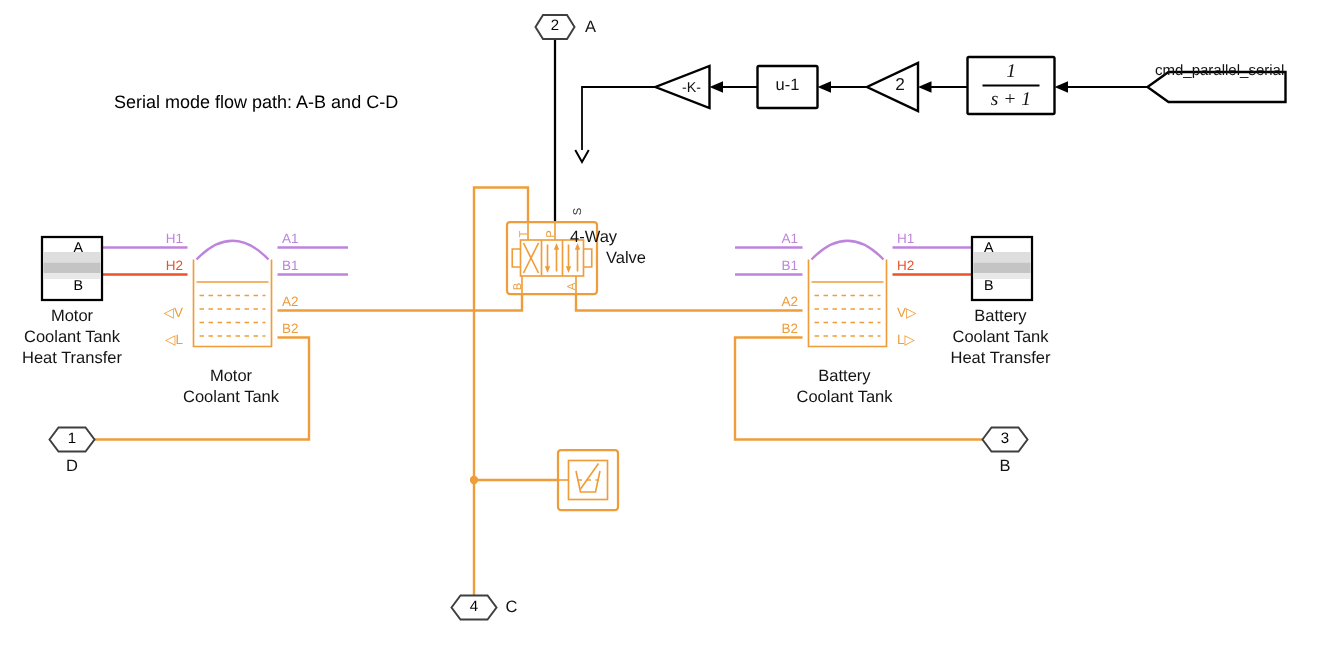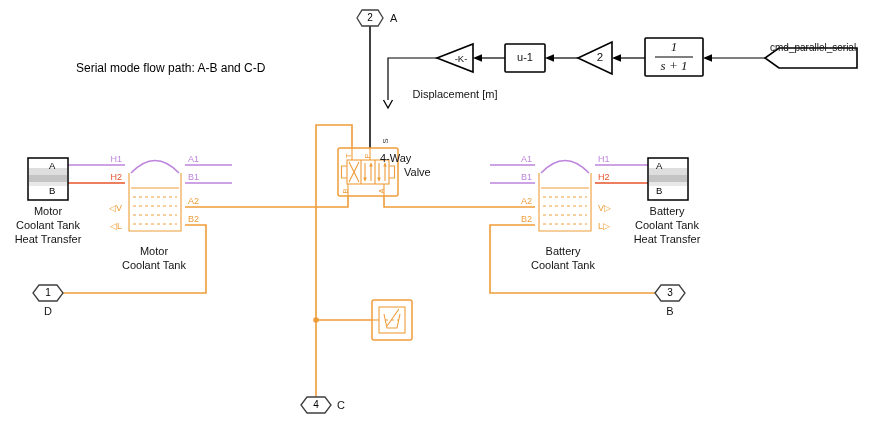--- a/index.html
+++ b/index.html
@@ -220,21 +220,20 @@
   </svg>
 
   <div class="t ann" style="left:55px;top:62px;margin-left:21px;">Serial mode flow path: A-B and C-D</div>
 
   <div class="t ctr" style="left:770px;top:41px;width:84px;font-size:10px;">cmd_parallel_serial</div>
   <div class="t ctr serif-i" style="left:649px;top:40px;width:50px;">1</div>
   <div class="t ctr serif-i" style="left:649px;top:59px;width:50px;">s + 1</div>
   <div class="t ctr" style="left:592px;top:51px;width:16px;font-size:11.5px;">2</div>
   <div class="t ctr" style="left:505px;top:51px;width:40px;">u-1</div>
   <div class="t ctr" style="left:449px;top:52px;width:24px;font-size:9.5px;">-K-</div>
-  <div class="t ctr" style="left:395px;top:88px;width:120px;">Displacement [m]</div>
 
   <div class="t ctr portnum" style="left:355px;top:11px;width:30px;">2</div>
   <div class="t" style="left:390px;top:12px;">A</div>
   <div class="t ctr portnum" style="left:33px;top:286px;width:30px;">1</div>
   <div class="t ctr" style="left:33px;top:305px;width:30px;">D</div>
   <div class="t ctr portnum" style="left:655px;top:286px;width:30px;">3</div>
   <div class="t ctr" style="left:655px;top:305px;width:30px;">B</div>
   <div class="t ctr portnum" style="left:301px;top:398px;width:30px;">4</div>
   <div class="t" style="left:337px;top:399px;">C</div>
 

